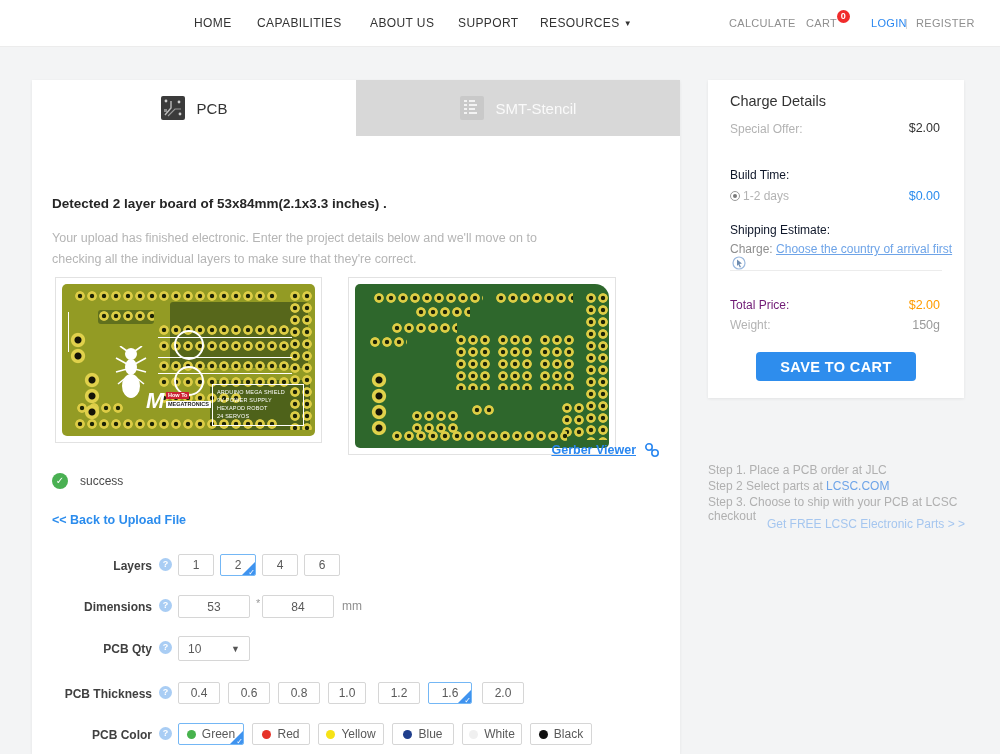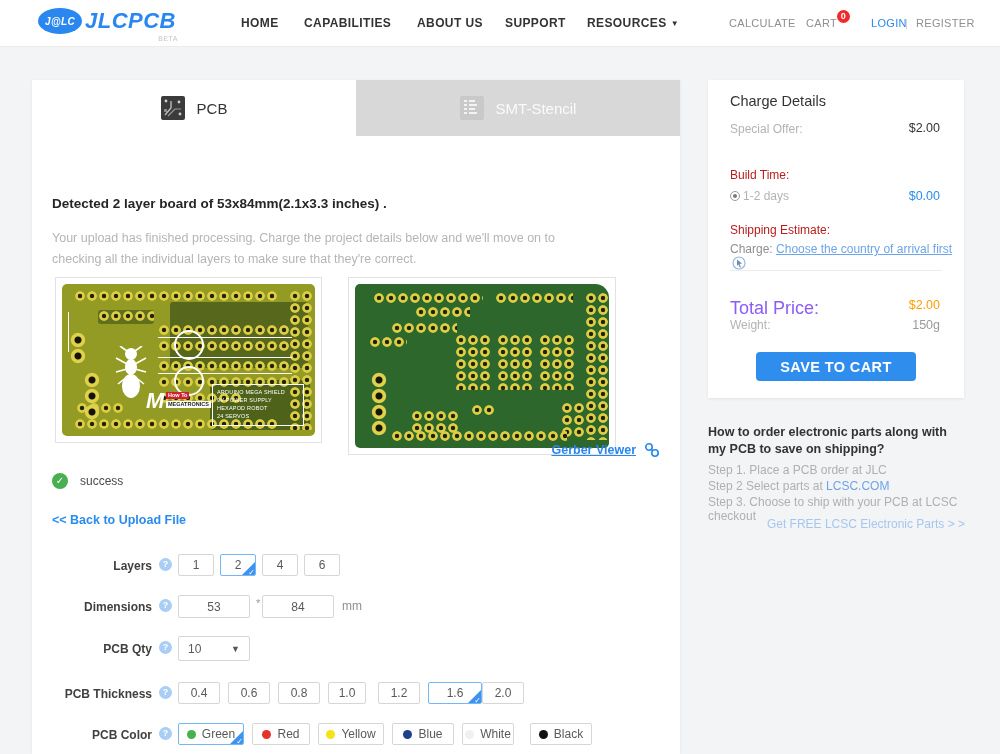--- a/index.html
+++ b/index.html
@@ -5,21 +5,21 @@
   * { margin:0; padding:0; box-sizing:border-box; }
   html,body { width:1000px; font-family:"Liberation Sans", sans-serif; }
   #page { position:relative; width:1000px; height:754px; background:#f3f4f5; overflow:hidden; }
 
   
   .header { position:absolute; left:0; top:0; width:1000px; height:47px; background:#fff; border-bottom:1px solid #ececec; z-index:5; }
   .logo { position:absolute; left:38px; top:8px; display:flex; align-items:center; cursor:pointer; }
   .logo-oval { width:44px; height:26px; background:#2a87f0; border-radius:50%; color:#fff; font-size:10px; font-weight:bold; font-style:italic; display:flex; align-items:center; justify-content:center; letter-spacing:.3px; }
   .logo-brand { font-size:22px; font-weight:800; font-style:italic; color:#2a87f0; margin-left:3px; letter-spacing:.5px; }
   .logo-beta { position:absolute; right:-2px; bottom:-8px; font-size:7px; color:#c6c6c6; font-style:normal; font-weight:normal; }
-  .nav-item { position:absolute; top:16px; font-size:12px; font-weight:bold; color:#333; letter-spacing:.4px; cursor:pointer; white-space:nowrap;margin-left:47px; }
+  .nav-item { position:absolute; top:16px; font-size:12px; font-weight:normal; color:#333; letter-spacing:.4px; cursor:pointer; white-space:nowrap; }
   .nav-caret { font-size:8px; color:#333; margin-left:4px; vertical-align:1px; }
   .util { position:absolute; top:17px; font-size:11px; color:#8f8f8f; letter-spacing:.3px; cursor:pointer; white-space:nowrap; }
   .cart-badge { position:absolute; top:-7px; right:-13px; min-width:13px; height:13px; border-radius:7px; background:#f02b2b; color:#fff; font-size:9px; line-height:13px; text-align:center; padding:0 2px; font-weight:bold; }
   .login { color:#2a87f0; }
   .pipe { color:#d0d0d0; cursor:default; }
 
   
   .card { position:absolute; background:#fff; box-shadow:0 1px 3px rgba(0,0,0,.07); }
   #main-card { left:32px; top:80px; width:648px; height:674px; }
   #charge-card { left:708px; top:80px; width:256px; height:318px;padding-left:6px; }
@@ -68,52 +68,45 @@
   .dim-unit { position:absolute; font-size:12px; color:#8f8f8f; }
   .qty-select { position:absolute; width:72px; height:25px; border:1px solid #d6d6d6; border-radius:2px; background:#fff; font-size:12px; color:#595959; display:flex; align-items:center; justify-content:space-between; padding:0 9px; cursor:pointer; }
   .qty-caret { font-size:9px; color:#555; }
   .dot { display:inline-block; width:9px; height:9px; border-radius:50%; margin-right:6px; flex:0 0 auto; }
   .dot.c0 { background:#47b24d; } .dot.c1 { background:#e63329; } .dot.c2 { background:#f6e216; }
   .dot.c3 { background:#1f3e8c; } .dot.c4 { background:#f0f0f0; } .dot.c5 { background:#101010; }
 
   
   .cc-title { position:absolute; left:22px; top:13px; font-size:14.5px; color:#333; }
   .cc-row-label { position:absolute; left:22px; font-size:12px; color:#b3b3b3; }
-  .cc-row-dark { position:absolute; left:22px; font-size:12px; color:#b91c1c; }
+  .cc-row-dark { position:absolute; left:22px; font-size:12px; color:#0f172a; }
   .cc-val { position:absolute; right:24px; font-size:12.5px; color:#333; }
   .cc-val.blue { color:#2b8ced; }
   .cc-val.orange { color:#ff9c00; }
-  .cc-orange { position:absolute; left:22px; font-size:18px; color:#8b5cf6; }
+  .cc-orange { position:absolute; left:22px; font-size:12px; color:#701a75; }
   .radio { display:inline-block; width:10px; height:10px; border:1px solid #9a9a9a; border-radius:50%; position:relative; vertical-align:-1px; margin-right:3px; }
   .radio::after { content:""; position:absolute; left:2px; top:2px; width:4px; height:4px; border-radius:50%; background:#7a7a7a; }
   .charge-link { color:#6ea4e8; text-decoration:underline; cursor:pointer; }
   .cc-divider { position:absolute; left:22px; right:22px; top:190px; height:1px; background:#ececec; }
   .save-btn { position:absolute; left:48px; top:272px; width:160px; height:29px; background:#2e8ded; border:none; border-radius:4px; color:#fff; font-size:14.5px; font-weight:bold; letter-spacing:.4px; cursor:pointer; font-family:"Liberation Sans",sans-serif; }
 
   
   .howto-title { position:absolute; left:708px; top:424px; width:260px; font-size:12.5px; font-weight:bold; color:#333; line-height:17px; }
   .step { position:absolute; left:708px; font-size:12px; color:#b0b0b0; }
   .step a, .lcsc-link { color:#6ea4e8; cursor:pointer; }
   .free-link { position:absolute; right:35px; top:517px; font-size:12px; color:#a5c6ef; cursor:pointer; }
 
   svg { display:block; }
 </style>
 </head>
 <body>
 
 <div id="page">
 
   <div class="header">
-    <div class="logo">
-      <span class="logo-oval">J@LC</span>
-      <span class="logo-brand" style="position:relative;">
-        <span>JLCPCB</span>
-        <span class="logo-beta">BETA</span>
-      </span>
-    </div>
     <span class="nav-item" style="left:194px;">HOME</span>
     <span class="nav-item" style="left:257px;">CAPABILITIES</span>
     <span class="nav-item" style="left:370px;">ABOUT US</span>
     <span class="nav-item" style="left:458px;">SUPPORT</span>
     <span class="nav-item" style="left:540px;">
       <span>RESOURCES</span><span class="nav-caret">▼</span>
     </span>
     <span class="util" style="left:729px;">CALCULATE</span>
     <span class="util" style="left:806px; position:absolute;">
       <span>CART</span>
@@ -153,21 +146,21 @@
               <rect x="9" y="12" width="6" height="2"></rect>
               <rect x="4" y="16" width="3" height="2"></rect>
               <rect x="9" y="16" width="8" height="2"></rect>
             </g>
           </svg>
       </span>
       <span>SMT-Stencil</span>
     </div>
 
     <div class="detected">Detected 2 layer board of 53x84mm(2.1x3.3 inches) .</div>
-    <div class="descr">Your upload has finished processing. Charge the project details below and we'll move on to checking all the individual layers to make sure that they're correct.</div>
+    <div class="descr">Your upload has finished electronic. Enter the project details below and we'll move on to checking all the individual layers to make sure that they're correct.</div>
 
     <div class="imgbox" id="imgbox1">
       <div class="board" id="board1">
         <div class="patch" style="left:108px; top:18px; width:138px; height:66px;"></div>
         <div class="patch" style="left:148px; top:96px; width:100px; height:50px; background:#4e621a;"></div>
         <div class="patch" style="left:36px; top:26px; width:56px; height:14px; background:#60701d;"></div>
         <div class="pads" style="left:12px; top:6px; width:204px; height:12px;"></div>
         <div class="pads" style="left:12px; top:134px; width:204px; height:12px;"></div>
         <div class="pads" style="left:227px; top:6px; width:24px; height:140px;"></div>
         <div class="pads" style="left:96px; top:40px; width:132px; height:12px;"></div>
@@ -267,42 +260,42 @@
       <span class="qty-caret">▼</span>
     </div>
 
     <div class="frm-label" style="left:0px; top:607px;">PCB Thickness</div>
     <span class="help" style="left:127px; top:606px;">?</span>
     <div class="opt" style="left:146px; top:602px; width:42px;">0.4</div>
     <div class="opt" style="left:196px; top:602px; width:42px;">0.6</div>
     <div class="opt" style="left:246px; top:602px; width:42px;">0.8</div>
     <div class="opt" style="left:296px; top:602px; width:38px;">1.0</div>
     <div class="opt" style="left:346px; top:602px; width:42px;">1.2</div>
-    <div class="opt sel" style="left:396px; top:602px; width:54px;">1.6</div>
+    <div class="opt sel" style="left:396px; top:602px; width:44px;">1.6</div>
     <div class="opt" style="left:450px; top:602px; width:42px;">2.0</div>
 
     <div class="frm-label" style="left:0px; top:648px;">PCB Color</div>
     <span class="help" style="left:127px; top:647px;">?</span>
     <div class="opt sel" style="left:146px; top:643px; width:66px;">
       <span class="dot c0"></span>
         <span>Green</span>
     </div>
     <div class="opt" style="left:220px; top:643px; width:58px;">
       <span class="dot c1"></span>
         <span>Red</span>
     </div>
     <div class="opt" style="left:286px; top:643px; width:66px;">
       <span class="dot c2"></span>
         <span>Yellow</span>
     </div>
     <div class="opt" style="left:360px; top:643px; width:62px;">
       <span class="dot c3"></span>
         <span>Blue</span>
     </div>
-    <div class="opt" style="left:430px; top:643px; width:52px;">
+    <div class="opt" style="left:430px; top:643px; width:60px;">
       <span class="dot c4"></span>
         <span>White</span>
     </div>
     <div class="opt" style="left:498px; top:643px; width:62px;">
       <span class="dot c5"></span>
         <span>Black</span>
     </div>
   </div>
 
   <div class="card" id="charge-card">
@@ -331,21 +324,20 @@
     <div class="cc-divider"></div>
 
     <span class="cc-orange" style="top:218px;">Total Price:</span>
     <span class="cc-val orange" style="top:218px;">$2.00</span>
     <span class="cc-row-label" style="top:238px;">Weight:</span>
     <span class="cc-val" style="top:238px; color:#9a9a9a;">150g</span>
 
     <button class="save-btn">SAVE TO CART</button>
   </div>
 
-  <div class="howto-title">How to order electronic parts along with my PCB to save on shipping?</div>
   <div class="step" style="top:463px;">Step 1. Place a PCB order at JLC</div>
   <div class="step" style="top:479px;">
     <span>Step 2  Select parts at </span><span class="lcsc-link">LCSC.COM</span>
   </div>
   <div class="step" style="top:495px;">Step 3. Choose to ship with your PCB at LCSC checkout</div>
   <div class="free-link">Get FREE LCSC Electronic Parts &gt; &gt;</div>
 
 </div>
 
 </body></html>

